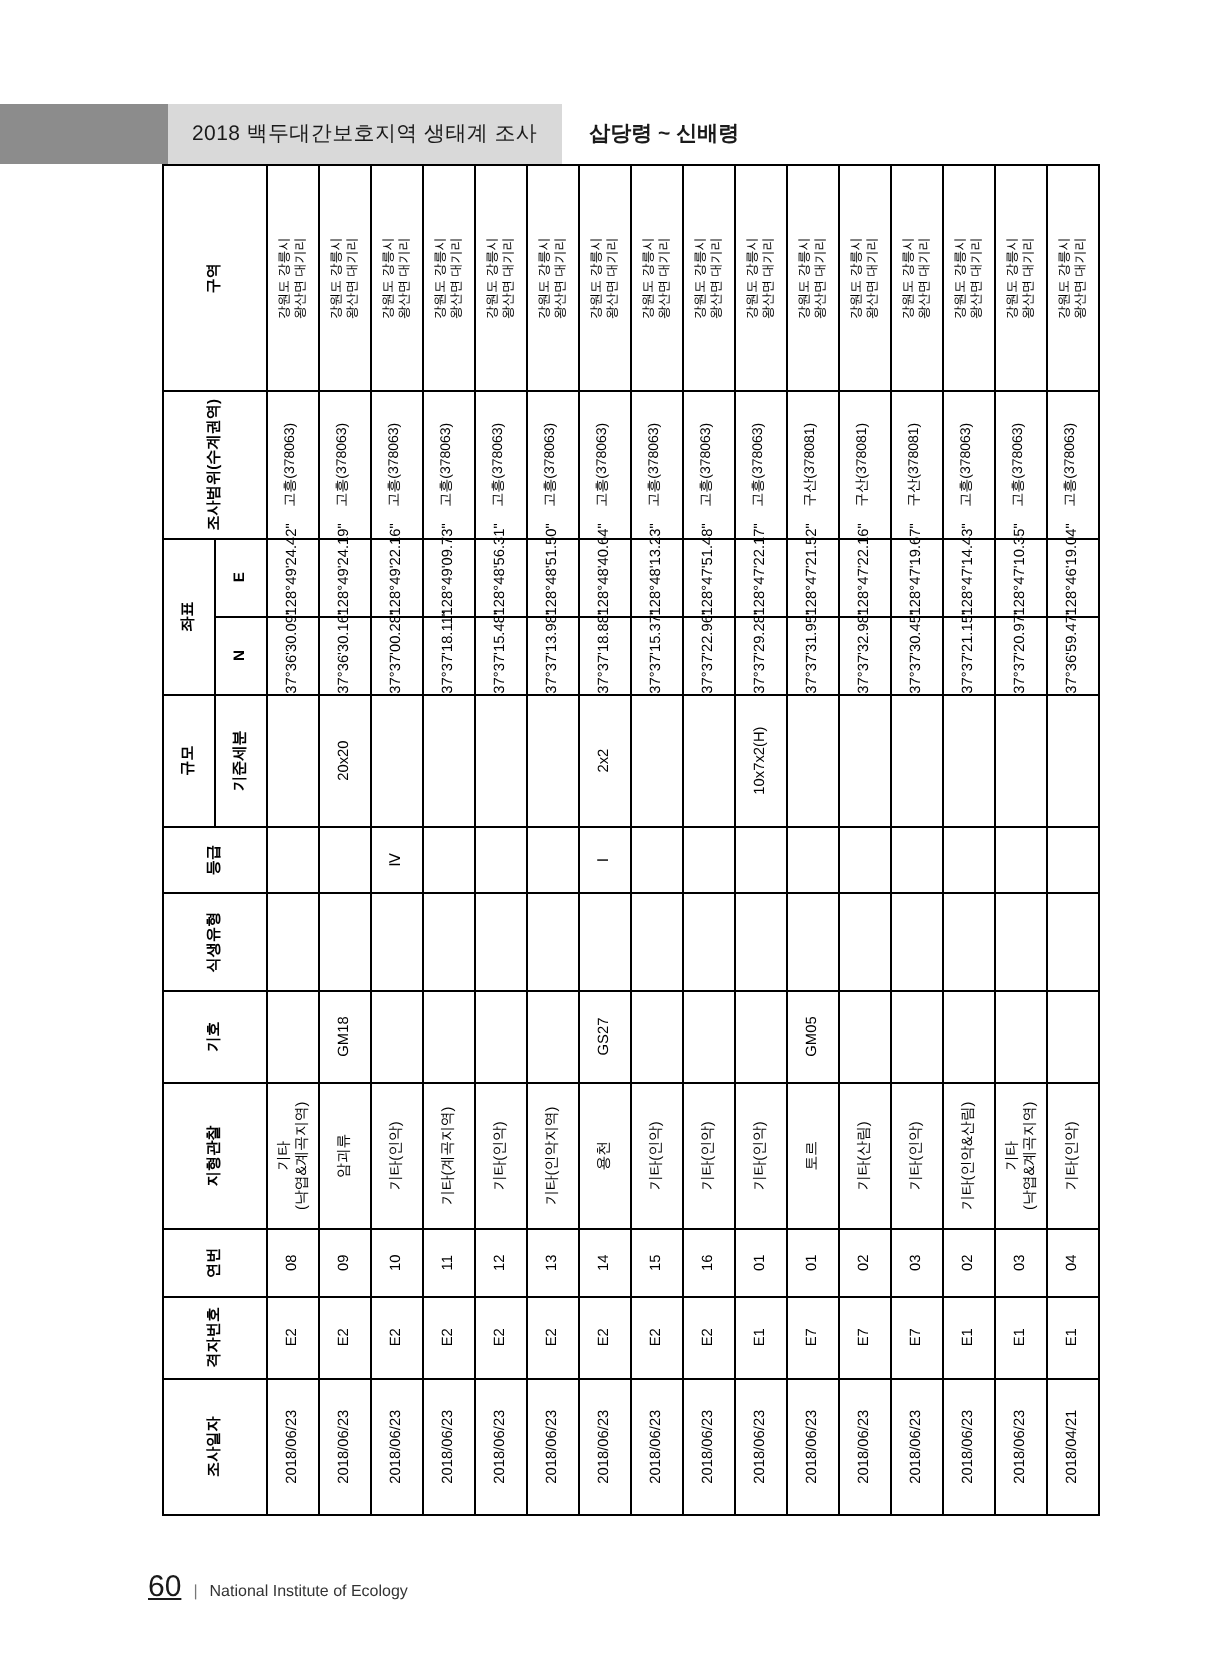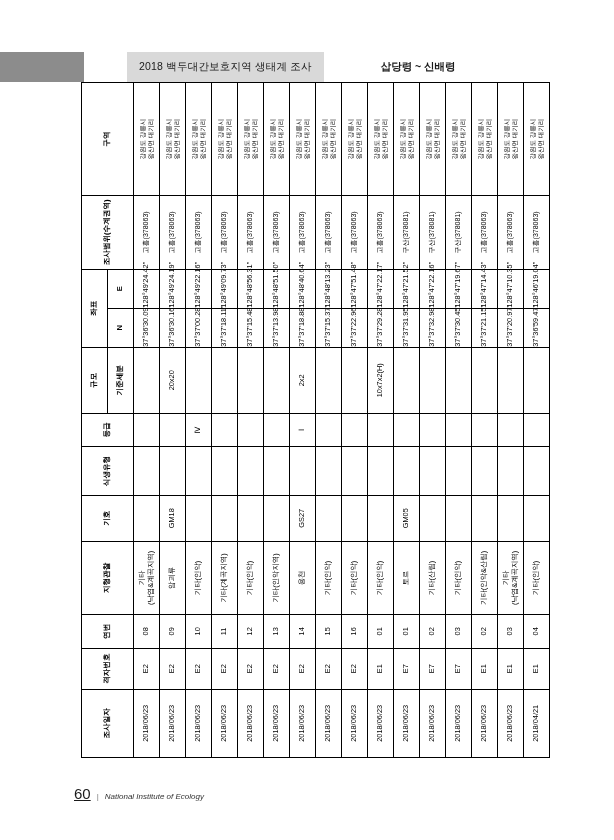--- a/index.html
+++ b/index.html
@@ -20,21 +20,20 @@
   }
   
   .header {
     position: absolute;
     left: 0;
     top: 52px;
     width: 614px;
     height: 30px;
     display: flex;
     align-items: flex-end;
-    gap: 43px;
   }
   .header-tab {
     width: 84px;
     height: 30px;
     background: #8c8c8c;
   }
   .header-title {
     background: #d9d9d9;
     height: 30px;
     display: flex;
@@ -125,21 +124,20 @@
     font-weight: normal;
     text-decoration: underline;
   }
   .footer-sep {
     font-size: 8px;
     color: #777;
   }
   .footer-text {
     font-size: 8px;
     color: #333;
-    font-style: italic;
   }
 </style>
 </head>
 <body>
 
 <div class="page">
 
   <div class="header">
     <div class="header-tab"></div>
     <div class="header-title">2018 백두대간보호지역 생태계 조사</div>

